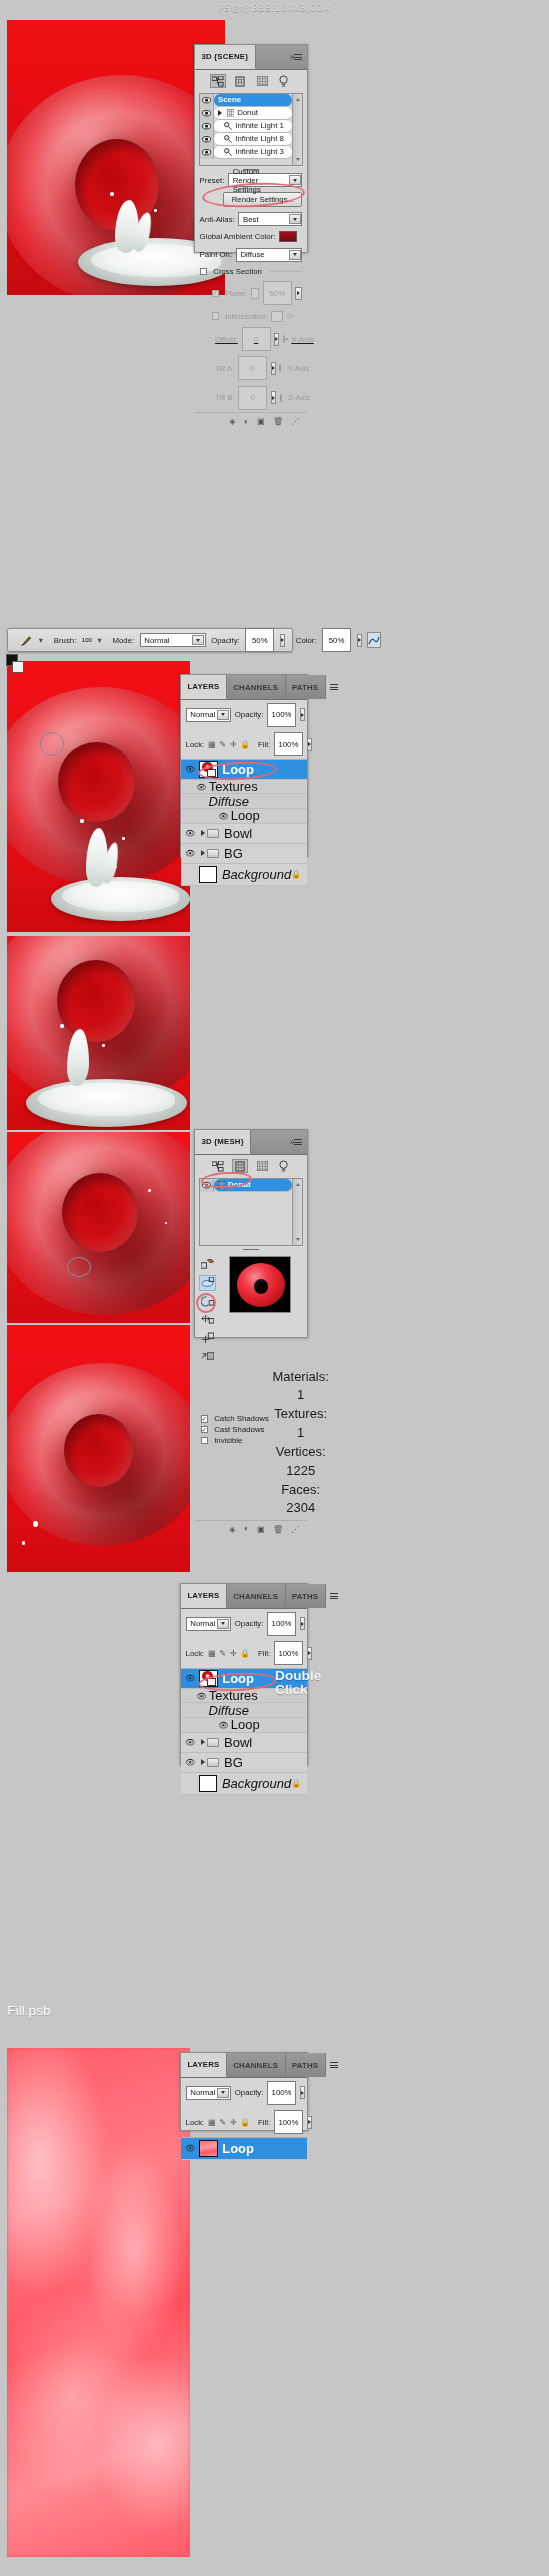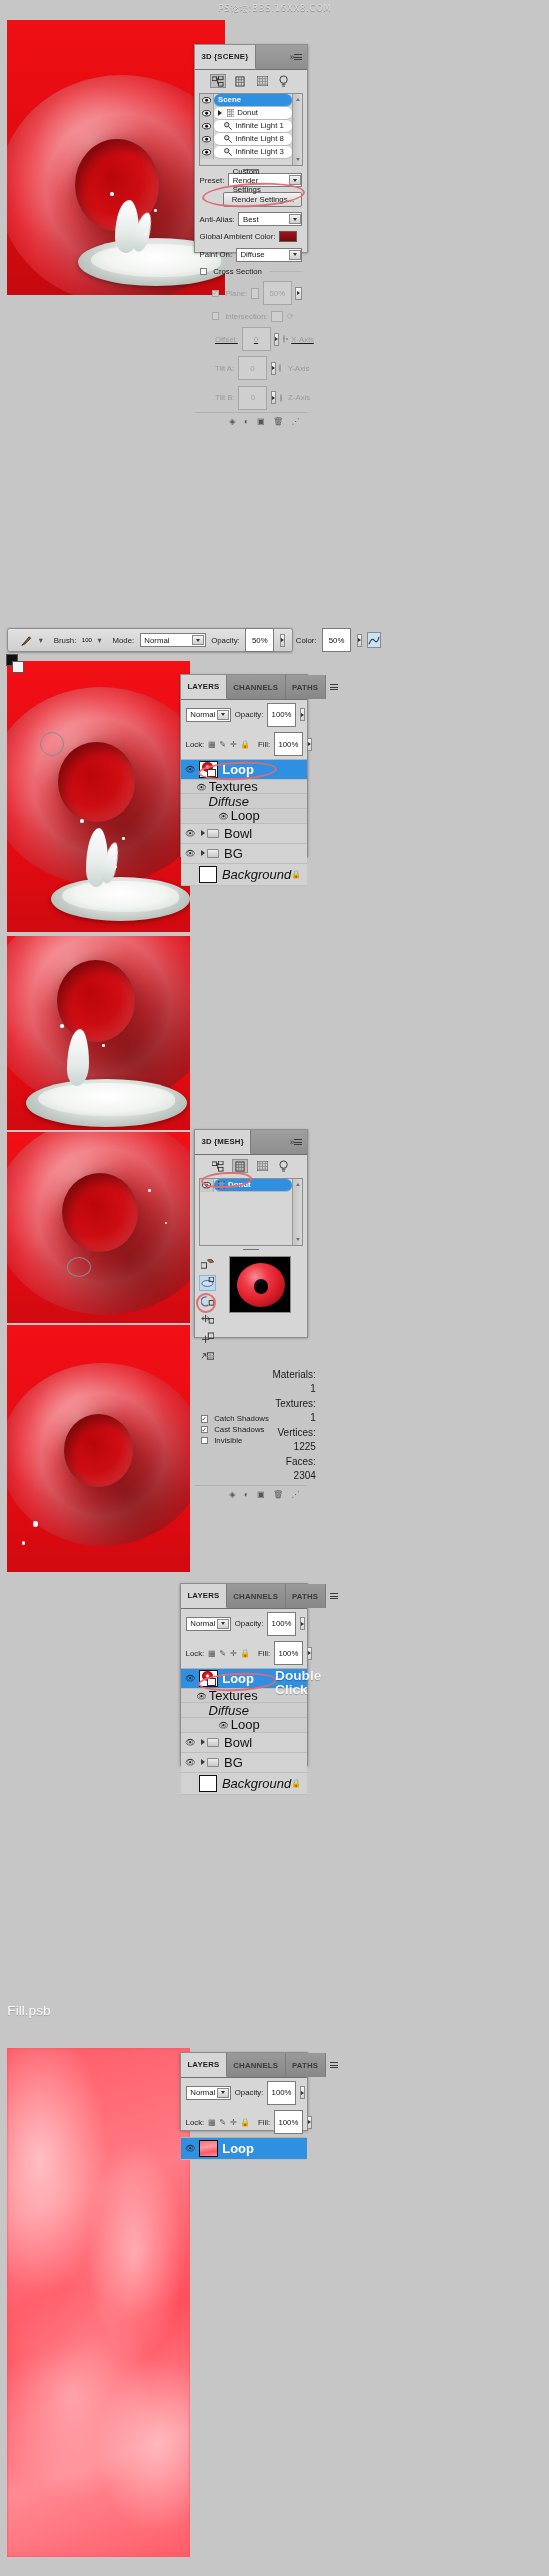--- a/index.html
+++ b/index.html
@@ -233,21 +233,21 @@
   .checkbox.dim { background:#cfcfcf; border-color:#a6a6a6; color:#a0a0a0; }
   .radio {
     width:8.2px; height:8.2px; border-radius:50%; border:0.9px solid #9a9a9a; background:#d6d6d6;
     display:inline-block; margin-right:2.7px; position:relative;
   }
   .radio.on:after { content:""; position:absolute; left:1.8px; top:1.8px; width:2.7px; height:2.7px; border-radius:50%; background:#8a8a8a; }
 
   .footer-icons { display:flex; align-items:center; justify-content:flex-end; gap:8.2px; padding:2.7px 7.3px; border-top:0.9px solid #b0b0b0; }
   .fi { font-size:8.2px; color:#555; }
 
-  .mesh-stats { font-size:10px; color:#1b1b1b; text-align:right; line-height:1.45; }
+  .mesh-stats { font-size:13px; color:#1b1b1b; text-align:center; line-height:1.45; }
   .mesh-preview { background:#000; border:0.9px solid #8a8a8a; position:relative; overflow:hidden; }
 
   
   .optbar {
     position:absolute; display:flex; align-items:center; gap:5.5px;
     background: linear-gradient(180deg,#e2e2e2 0%, #cfcfcf 100%);
     border:0.9px solid #8d8d8d; border-radius:2.7px;
     padding:0 6.4px; height:24px; font-size:7.8px;
     box-shadow:0 0.9px 1.8px rgba(0,0,0,.25);
   }

